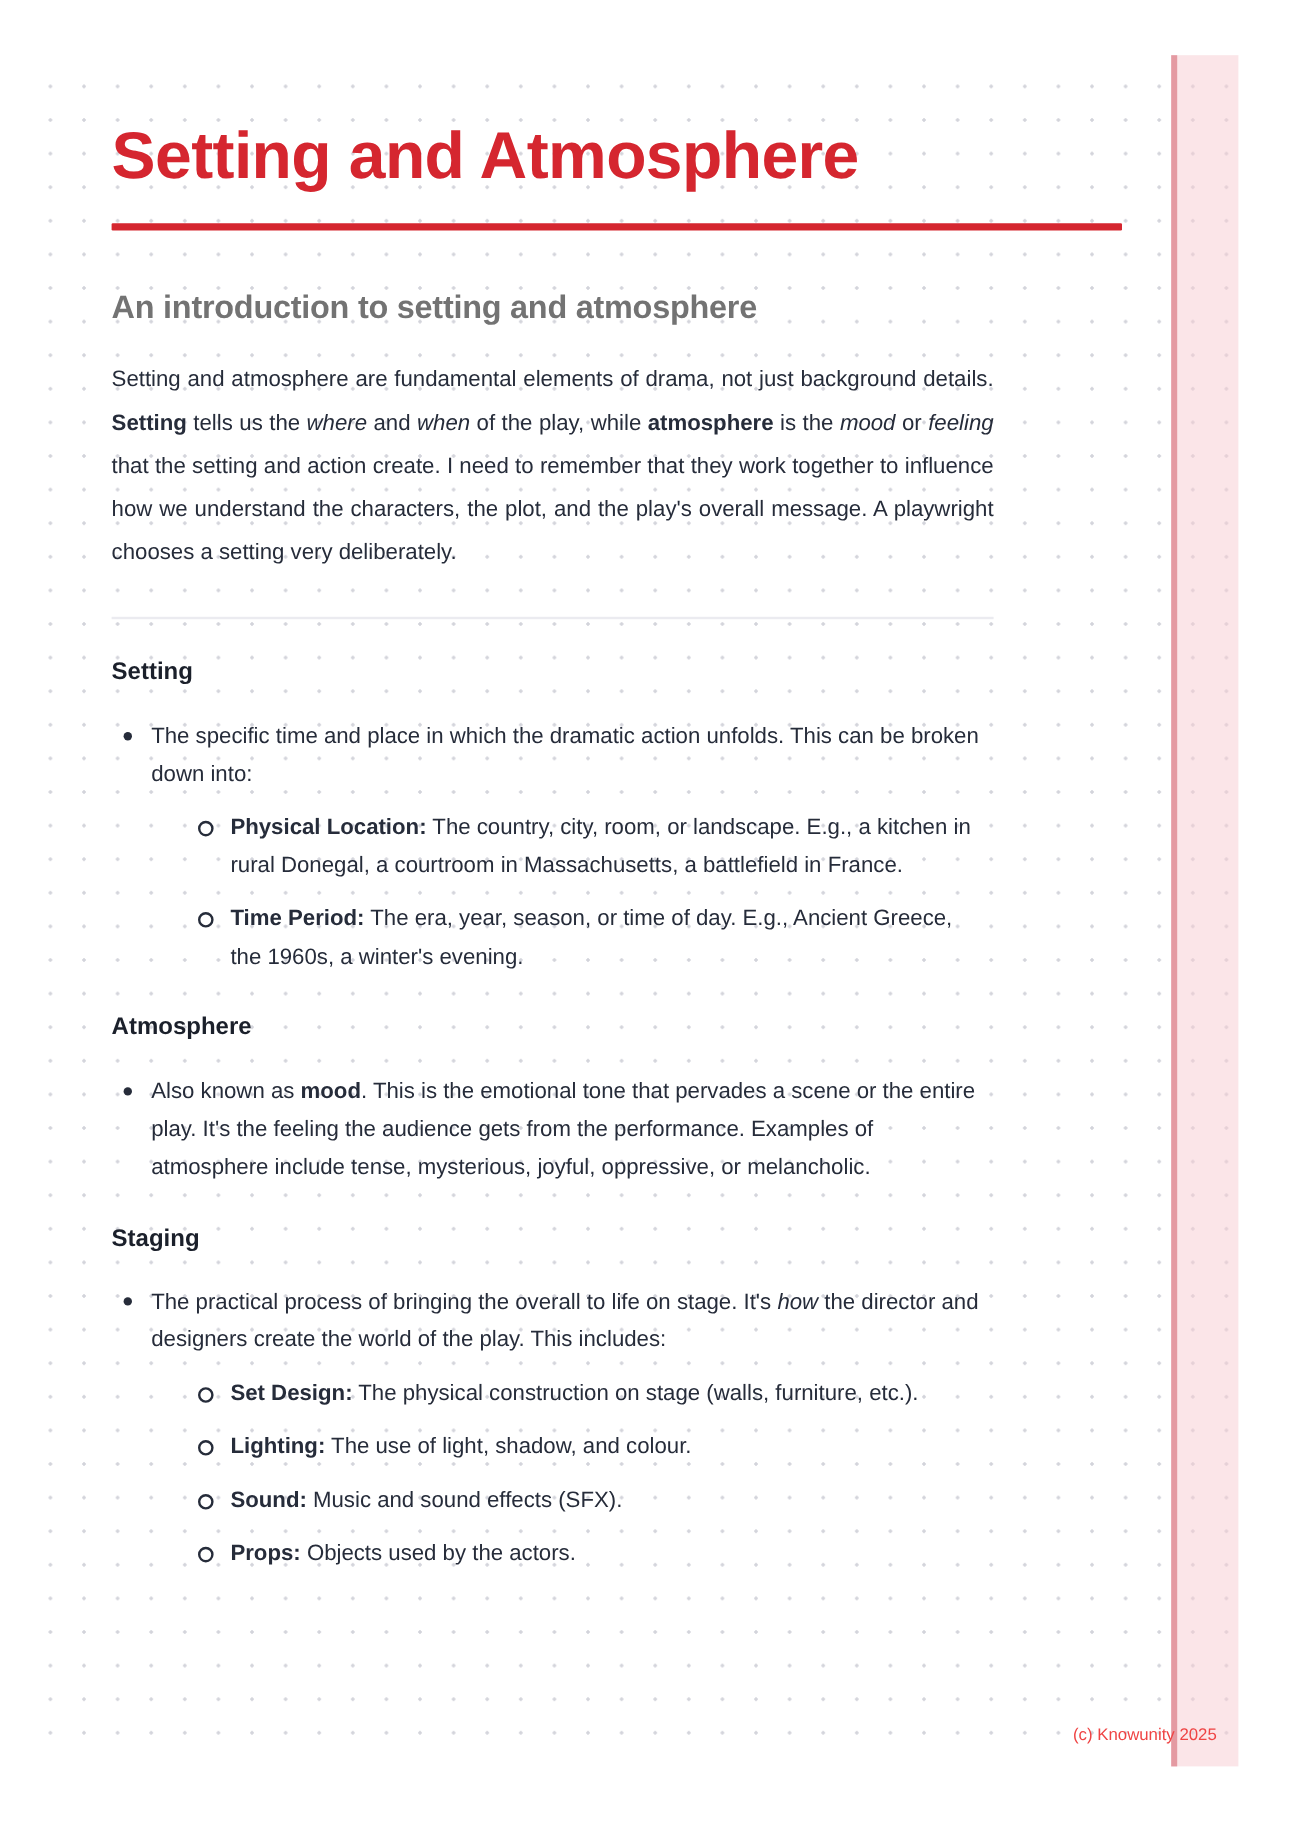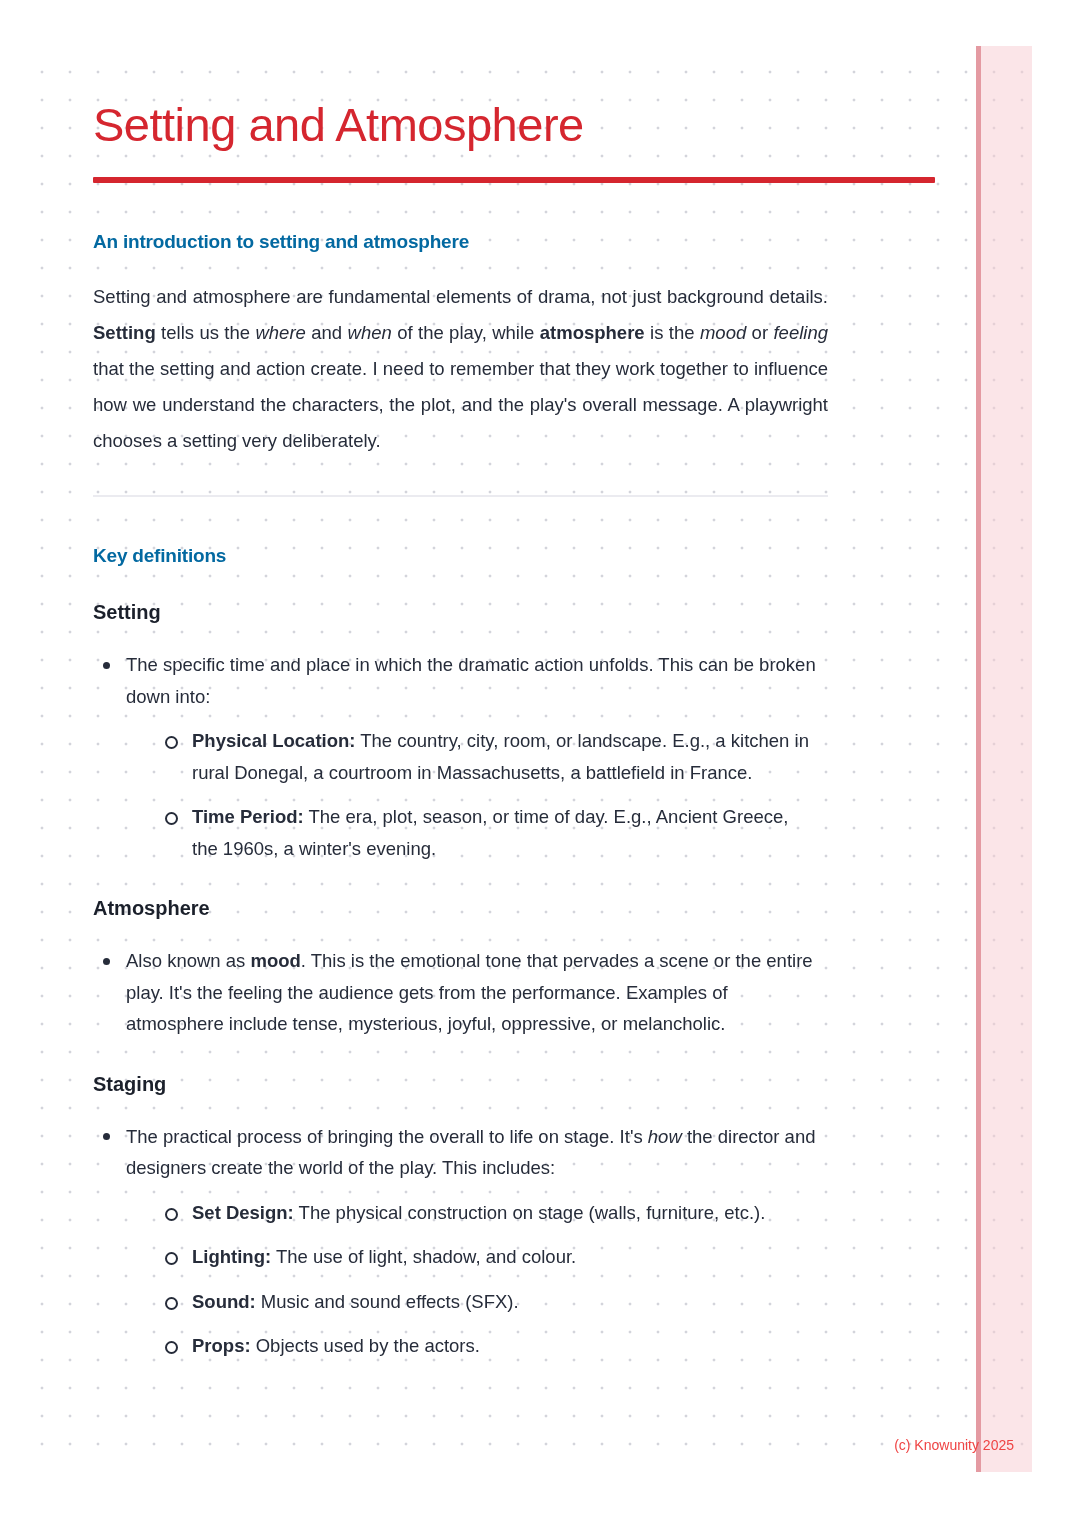--- a/index.html
+++ b/index.html
@@ -28,40 +28,40 @@
     background: rgba(247, 203, 209, 0.5);
     border-left: 5px solid #e49aa2;
   }
   .content {
     position: absolute;
     left: 93px; top: 0;
     width: 842px;
   }
   .doc-title {
     margin: 98px 0 0 0;
-    font-size: 47px;
+    font-size: 55px;
     line-height: 1.16;
-    font-weight: 400;
+    font-weight: 700;
     letter-spacing: -0.5px;
     color: #d5262f;
   }
   .title-rule {
     margin-top: 24px;
     width: 842px;
     height: 6px;
     background: #d5262f;
     border-radius: 1px;
   }
   .section-heading {
     margin: 48px 0 0 0;
-    font-size: 19px;
+    font-size: 27px;
     line-height: 1.2;
     font-weight: 700;
     letter-spacing: -0.2px;
-    color: #0369a1;
+    color: #737373;
   }
   .lead {
     margin: 26px 16px 0 0;
     width: 735px;
     font-size: 18.5px;
     line-height: 36px;
     text-align: justify;
     color: #262c3a;
   }
   .divider {
@@ -127,27 +127,26 @@
     <div class="title-rule"></div>
 
     <section>
       <h2 class="section-heading">An introduction to setting and atmosphere</h2>
       <p class="lead"><span>Setting and atmosphere are fundamental elements of drama, not just background details. </span><strong>Setting</strong><span> tells us the </span><em>where</em><span> and </span><em>when</em><span> of the play, while </span><strong>atmosphere</strong><span> is the </span><em>mood</em><span> or </span><em>feeling</em><span> that the setting and action create. I need to remember that they work together to influence how we understand the characters, the plot, and the play's overall message. A playwright chooses a setting very deliberately.</span></p>
     </section>
 
     <div class="divider"></div>
 
     <section>
-      <h2 class="section-heading">Key definitions</h2>
       <div>
           <h3 class="subheading">Setting</h3>
           <ul class="blist">
             <li class="l1"><span>The specific time and place in which the dramatic action unfolds. This can be broken down into:</span><ul class="sub">
                 <li class="l2"><strong>Physical Location:</strong><span> The country, city, room, or landscape. E.g., a kitchen in rural Donegal, a courtroom in Massachusetts, a battlefield in France.</span></li>
-                <li class="l2"><strong>Time Period:</strong><span> The era, plot, season, or time of day. E.g., Ancient Greece, the 1960s, a winter's evening.</span></li>
+                <li class="l2"><strong>Time Period:</strong><span> The era, year, season, or time of day. E.g., Ancient Greece, the 1960s, a winter's evening.</span></li>
               </ul></li>
           </ul>
           <h3 class="subheading">Atmosphere</h3>
           <ul class="blist">
             <li class="l1"><span>Also known as </span><strong>mood</strong><span>. This is the emotional tone that pervades a scene or the entire play. It's the feeling the audience gets from the performance. Examples of atmosphere include tense, mysterious, joyful, oppressive, or melancholic.</span></li>
           </ul>
           <h3 class="subheading">Staging</h3>
           <ul class="blist">
             <li class="l1"><span>The practical process of bringing the overall to life on stage. It's </span><em>how</em><span> the director and designers create the world of the play. This includes:</span><ul class="sub">
                 <li class="l2"><strong>Set Design:</strong><span> The physical construction on stage (walls, furniture, etc.).</span></li>

